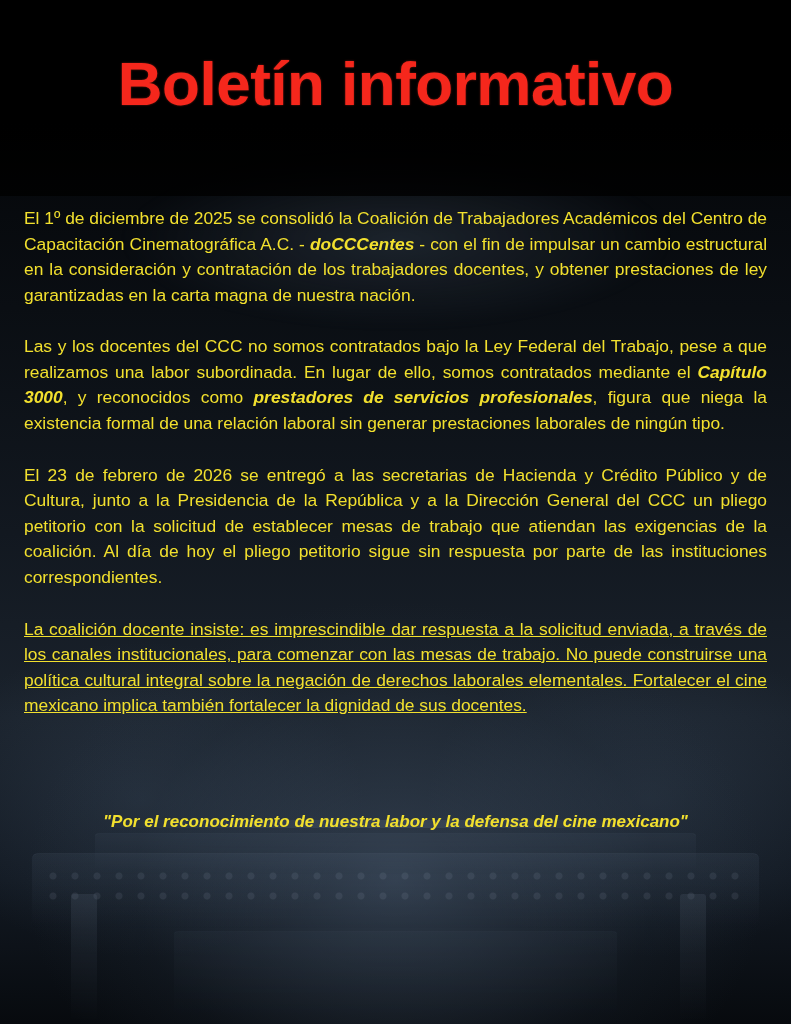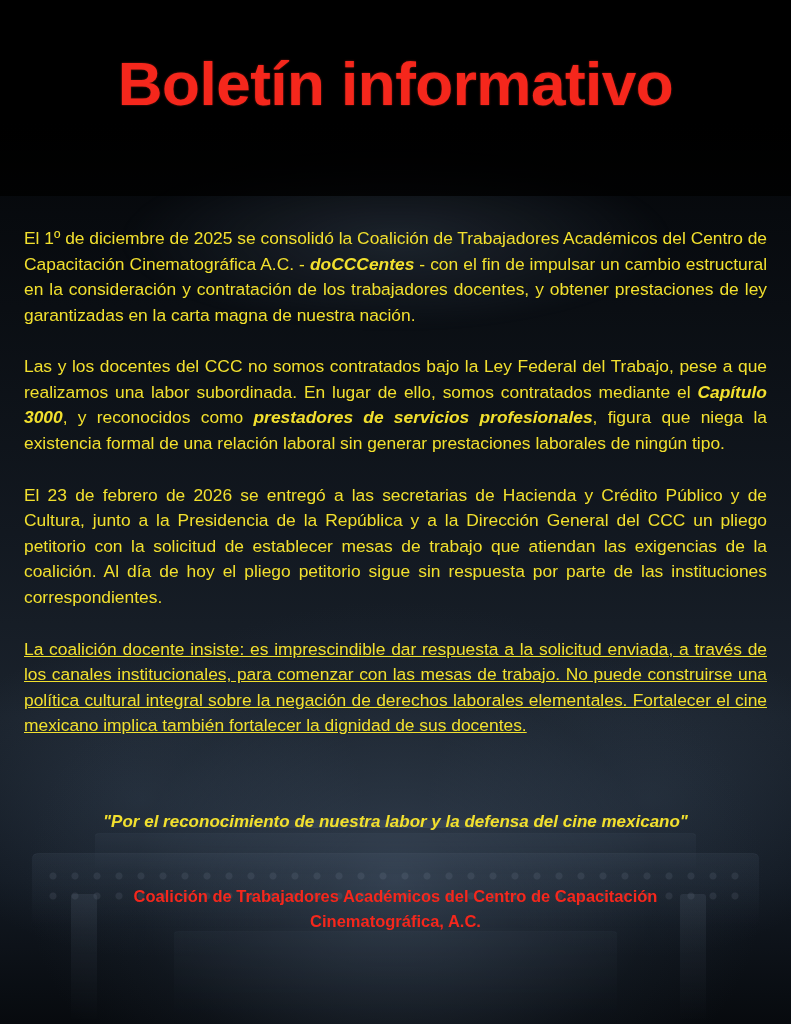--- a/index.html
+++ b/index.html
@@ -104,21 +104,20 @@
     margin-top: 14px;
     text-shadow: 0 0 2px rgba(255,60,40,0.5);
   }
 
   
   .body-wrap {
     position: absolute;
     left: 0; right: 0;
     top: 206px;
     padding: 0 24px;
-    margin-top: 20px;
   }
   p.para {
     margin: 0 0 26px 0;
     color: #f2e02e;
     font-size: 17.4px;
     line-height: 1.47;
     text-align: justify;
     text-justify: inter-word;
   }
   p.para:last-of-type { margin-bottom: 0; text-decoration: underline; }
@@ -181,15 +180,14 @@
     </p>
     <p class="para">
       <span>El 23 de febrero de 2026 se entregó a las secretarias de Hacienda y Crédito Público y de Cultura, junto a la Presidencia de la República y a la Dirección General del CCC un pliego petitorio con la solicitud de establecer mesas de trabajo que atiendan las exigencias de la coalición. Al día de hoy el pliego petitorio sigue sin respuesta por parte de las instituciones correspondientes.</span>
     </p>
     <p class="para">
       <span>La coalición docente insiste: es imprescindible dar respuesta a la solicitud enviada, a través de los canales institucionales, para comenzar con las mesas de trabajo. No puede construirse una política cultural integral sobre la negación de derechos laborales elementales. Fortalecer el cine mexicano implica también fortalecer la dignidad de sus docentes.</span>
     </p>
   </div>
 
   <div class="slogan">"Por el reconocimiento de nuestra labor y la defensa del cine mexicano"</div>
-  <div class="signature">Coalición de Trabajadores Académicos del Centro de Capacitación Cinematográfica, A.C.</div>
 
 </div>
 
 </body></html>

